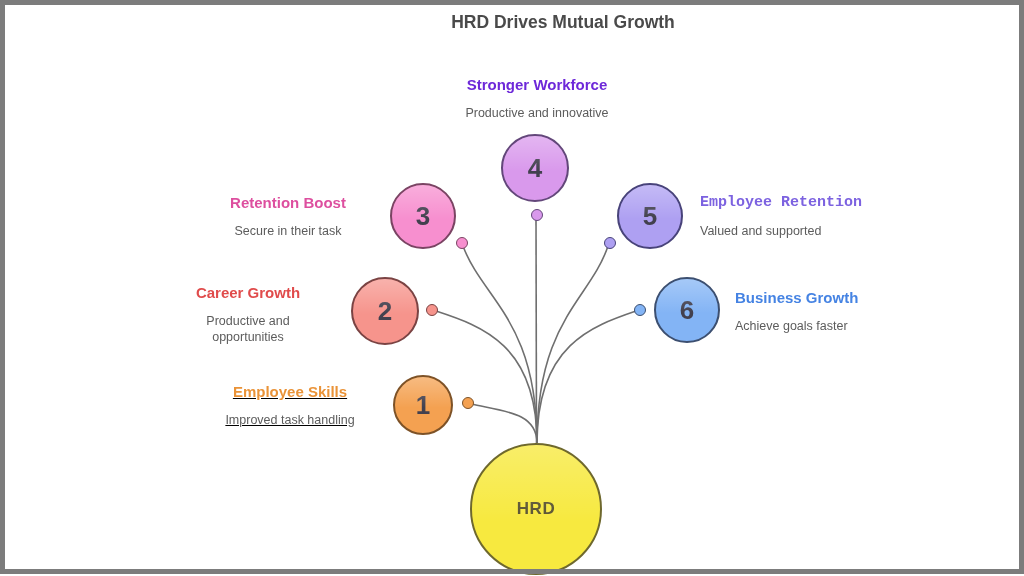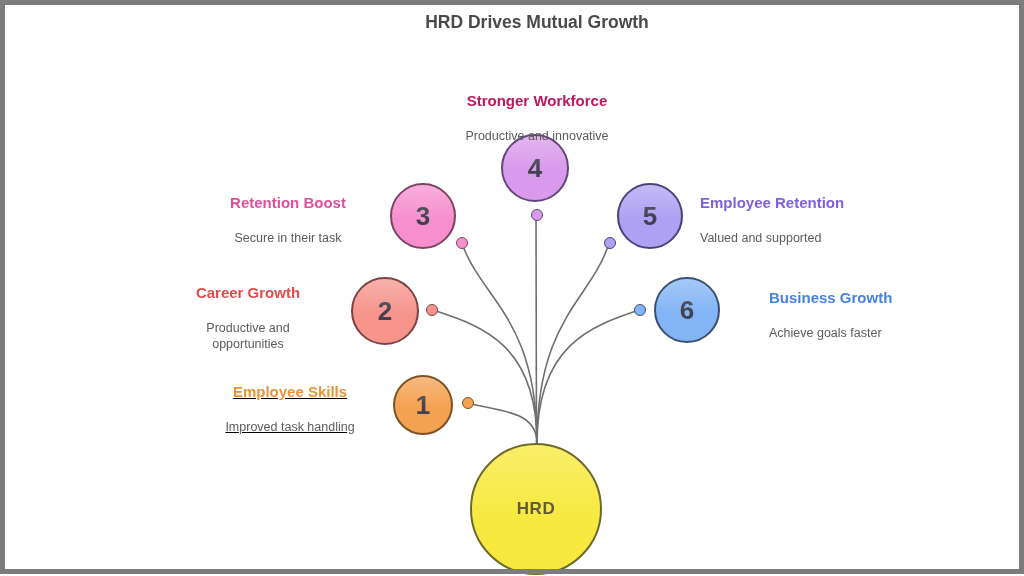--- a/index.html
+++ b/index.html
@@ -6,21 +6,21 @@
   .slide{
     position:relative;width:1024px;height:576px;overflow:hidden;background:#ffffff;
     font-family:"Liberation Sans", sans-serif;
   }
   
   .frame{
     position:absolute;left:0;top:0;width:1024px;height:574px;
     border:5px solid #7c7c7c;box-sizing:border-box;z-index:10;pointer-events:none;
   }
   .title{
-    position:absolute;top:12px;left:537px;transform:translateX(-50%);
+    position:absolute;top:12px;left:563px;transform:translateX(-50%);
     font-size:17.5px;font-weight:bold;color:#4a4a4a;white-space:nowrap;z-index:4;
   }
   svg.lines{position:absolute;left:0;top:0;width:1024px;height:576px;z-index:1;}
   svg.lines path{fill:none;stroke-width:1.6px;}
   
   .node-circle{
     position:absolute;border-radius:50%;border:2px solid #555;box-sizing:border-box;
     display:flex;align-items:center;justify-content:center;z-index:3;
     background-clip:padding-box;
   }
@@ -42,27 +42,27 @@
   }
   .d1{left:462px;top:397px;}
   .d2{left:426px;top:304px;}
   .d3{left:456px;top:237px;}
   .d4{left:531px;top:209px;}
   .d5{left:604px;top:237px;}
   .d6{left:634px;top:304px;}
   
   .label{position:absolute;z-index:4;}
   .label .heading{font-size:15px;font-weight:bold;line-height:19px;white-space:nowrap;}
-  .label .desc{font-size:12.5px;line-height:15.5px;color:#5c5c5c;margin-top:19px;white-space:pre-line;}
+  .label .desc{font-size:12.5px;line-height:15.5px;color:#5c5c5c;margin-top:12px;white-space:pre-line;}
   .l1{left:290px;top:382px;transform:translateX(-50%);text-align:center;text-decoration:underline;}
   .l2{left:248px;top:283px;transform:translateX(-50%);text-align:center;}
   .l3{left:288px;top:193px;transform:translateX(-50%);text-align:center;}
   .l4{left:537px;top:75px;transform:translateX(-50%);text-align:center;}
   .l5{left:700px;top:193px;text-align:left;}
-  .l6{left:769px;top:288px;text-align:left;}
+  .l6{left:735px;top:288px;text-align:left;}
   
   .hrd{
     position:absolute;left:470px;top:443px;width:132px;height:132px;border-radius:50%;
     border:2px solid #6e682e;box-sizing:border-box;z-index:3;
     display:flex;align-items:center;justify-content:center;
   }
   .hrd::after{
     content:"";position:absolute;inset:0;border-radius:50%;
     background:linear-gradient(180deg,rgba(255,255,255,.22),rgba(255,255,255,0) 60%);
   }
@@ -117,25 +117,25 @@
   <div class="label l2">
     <div class="heading" style="color: rgb(224, 75, 75);">Career Growth</div>
     <div class="desc">Productive and
 opportunities</div>
   </div>
   <div class="label l3">
     <div class="heading" style="color: rgb(221, 79, 159);">Retention Boost</div>
     <div class="desc">Secure in their task</div>
   </div>
   <div class="label l4">
-    <div class="heading" style="color: #be185d; margin-top: 16px;">Stronger Workforce</div>
+    <div class="heading" style="color: #6d28d9;">Stronger Workforce</div>
     <div class="desc">Productive and innovative</div>
   </div>
   <div class="label l5">
-    <div class="heading" style="color: rgb(124, 98, 224);">Employee Retention</div>
+    <div class="heading" style="color: rgb(124, 98, 224); font-family: Liberation Mono, monospace;">Employee Retention</div>
     <div class="desc">Valued and supported</div>
   </div>
   <div class="label l6">
     <div class="heading" style="color: rgb(69, 131, 227);">Business Growth</div>
     <div class="desc">Achieve goals faster</div>
   </div>
 
   <div class="hrd" style="background: rgb(247, 233, 63); border-color: rgb(110, 104, 46);">
     <span class="hrd-label">HRD</span>
   </div>

